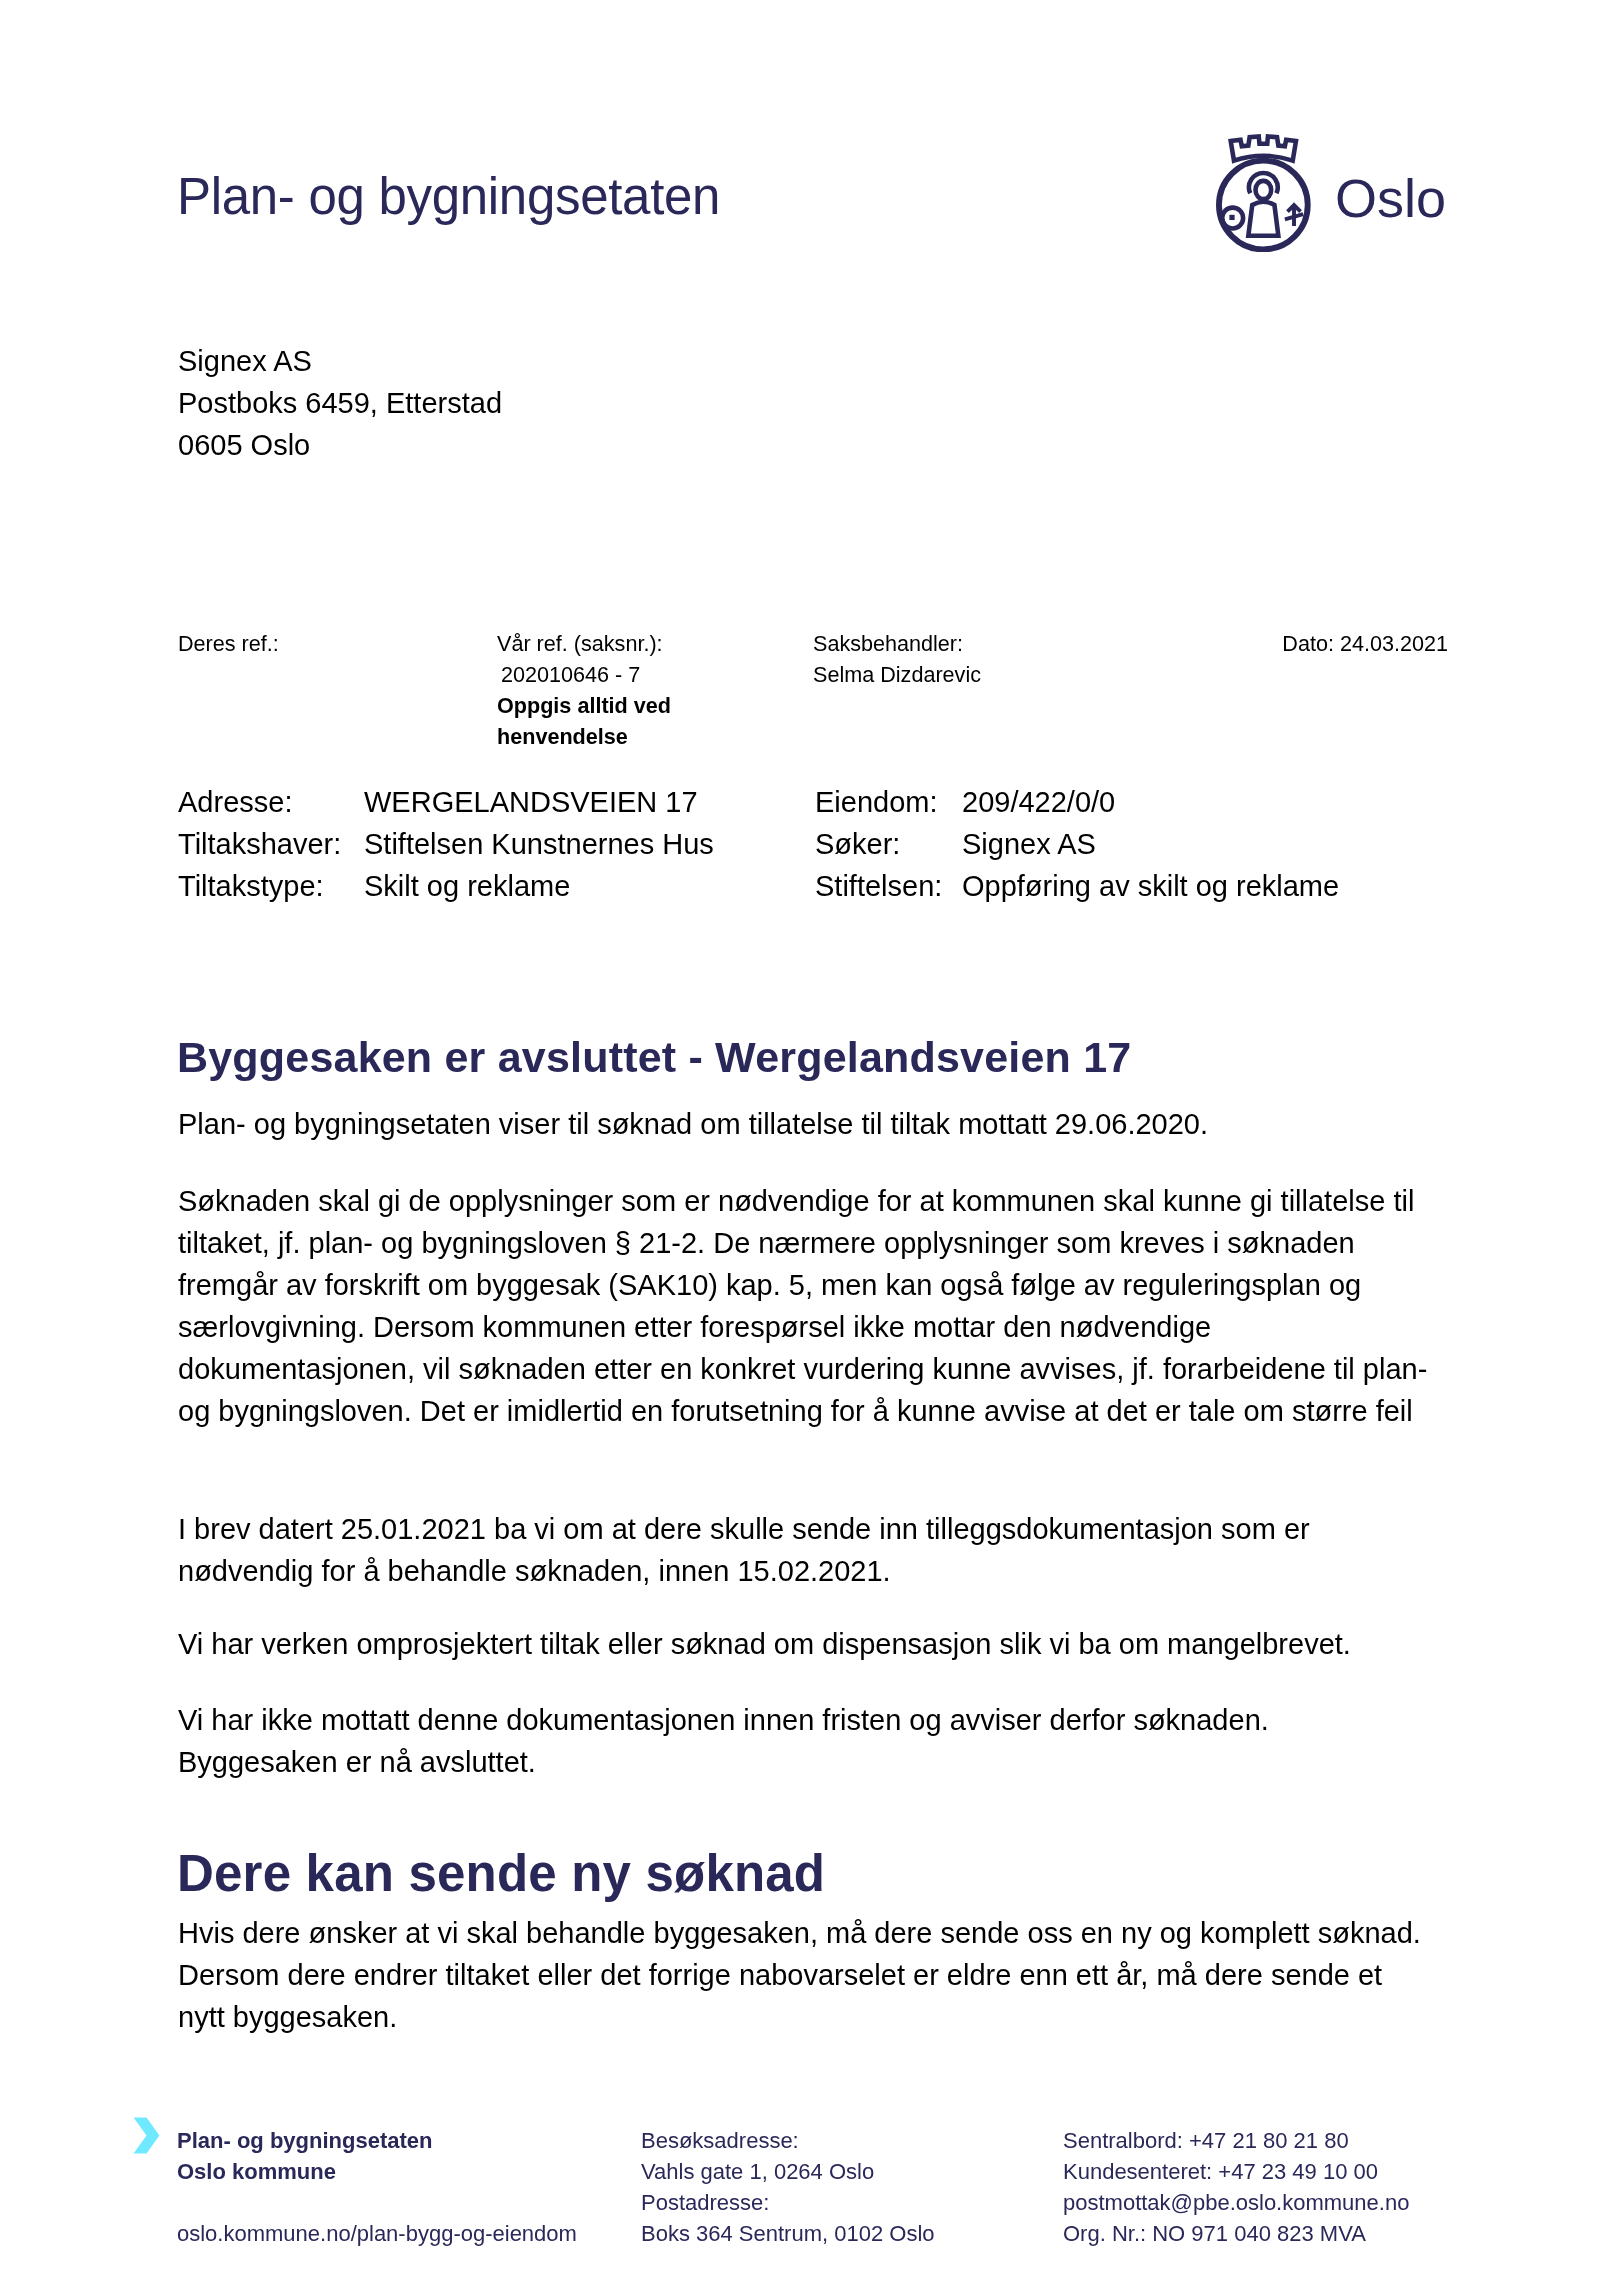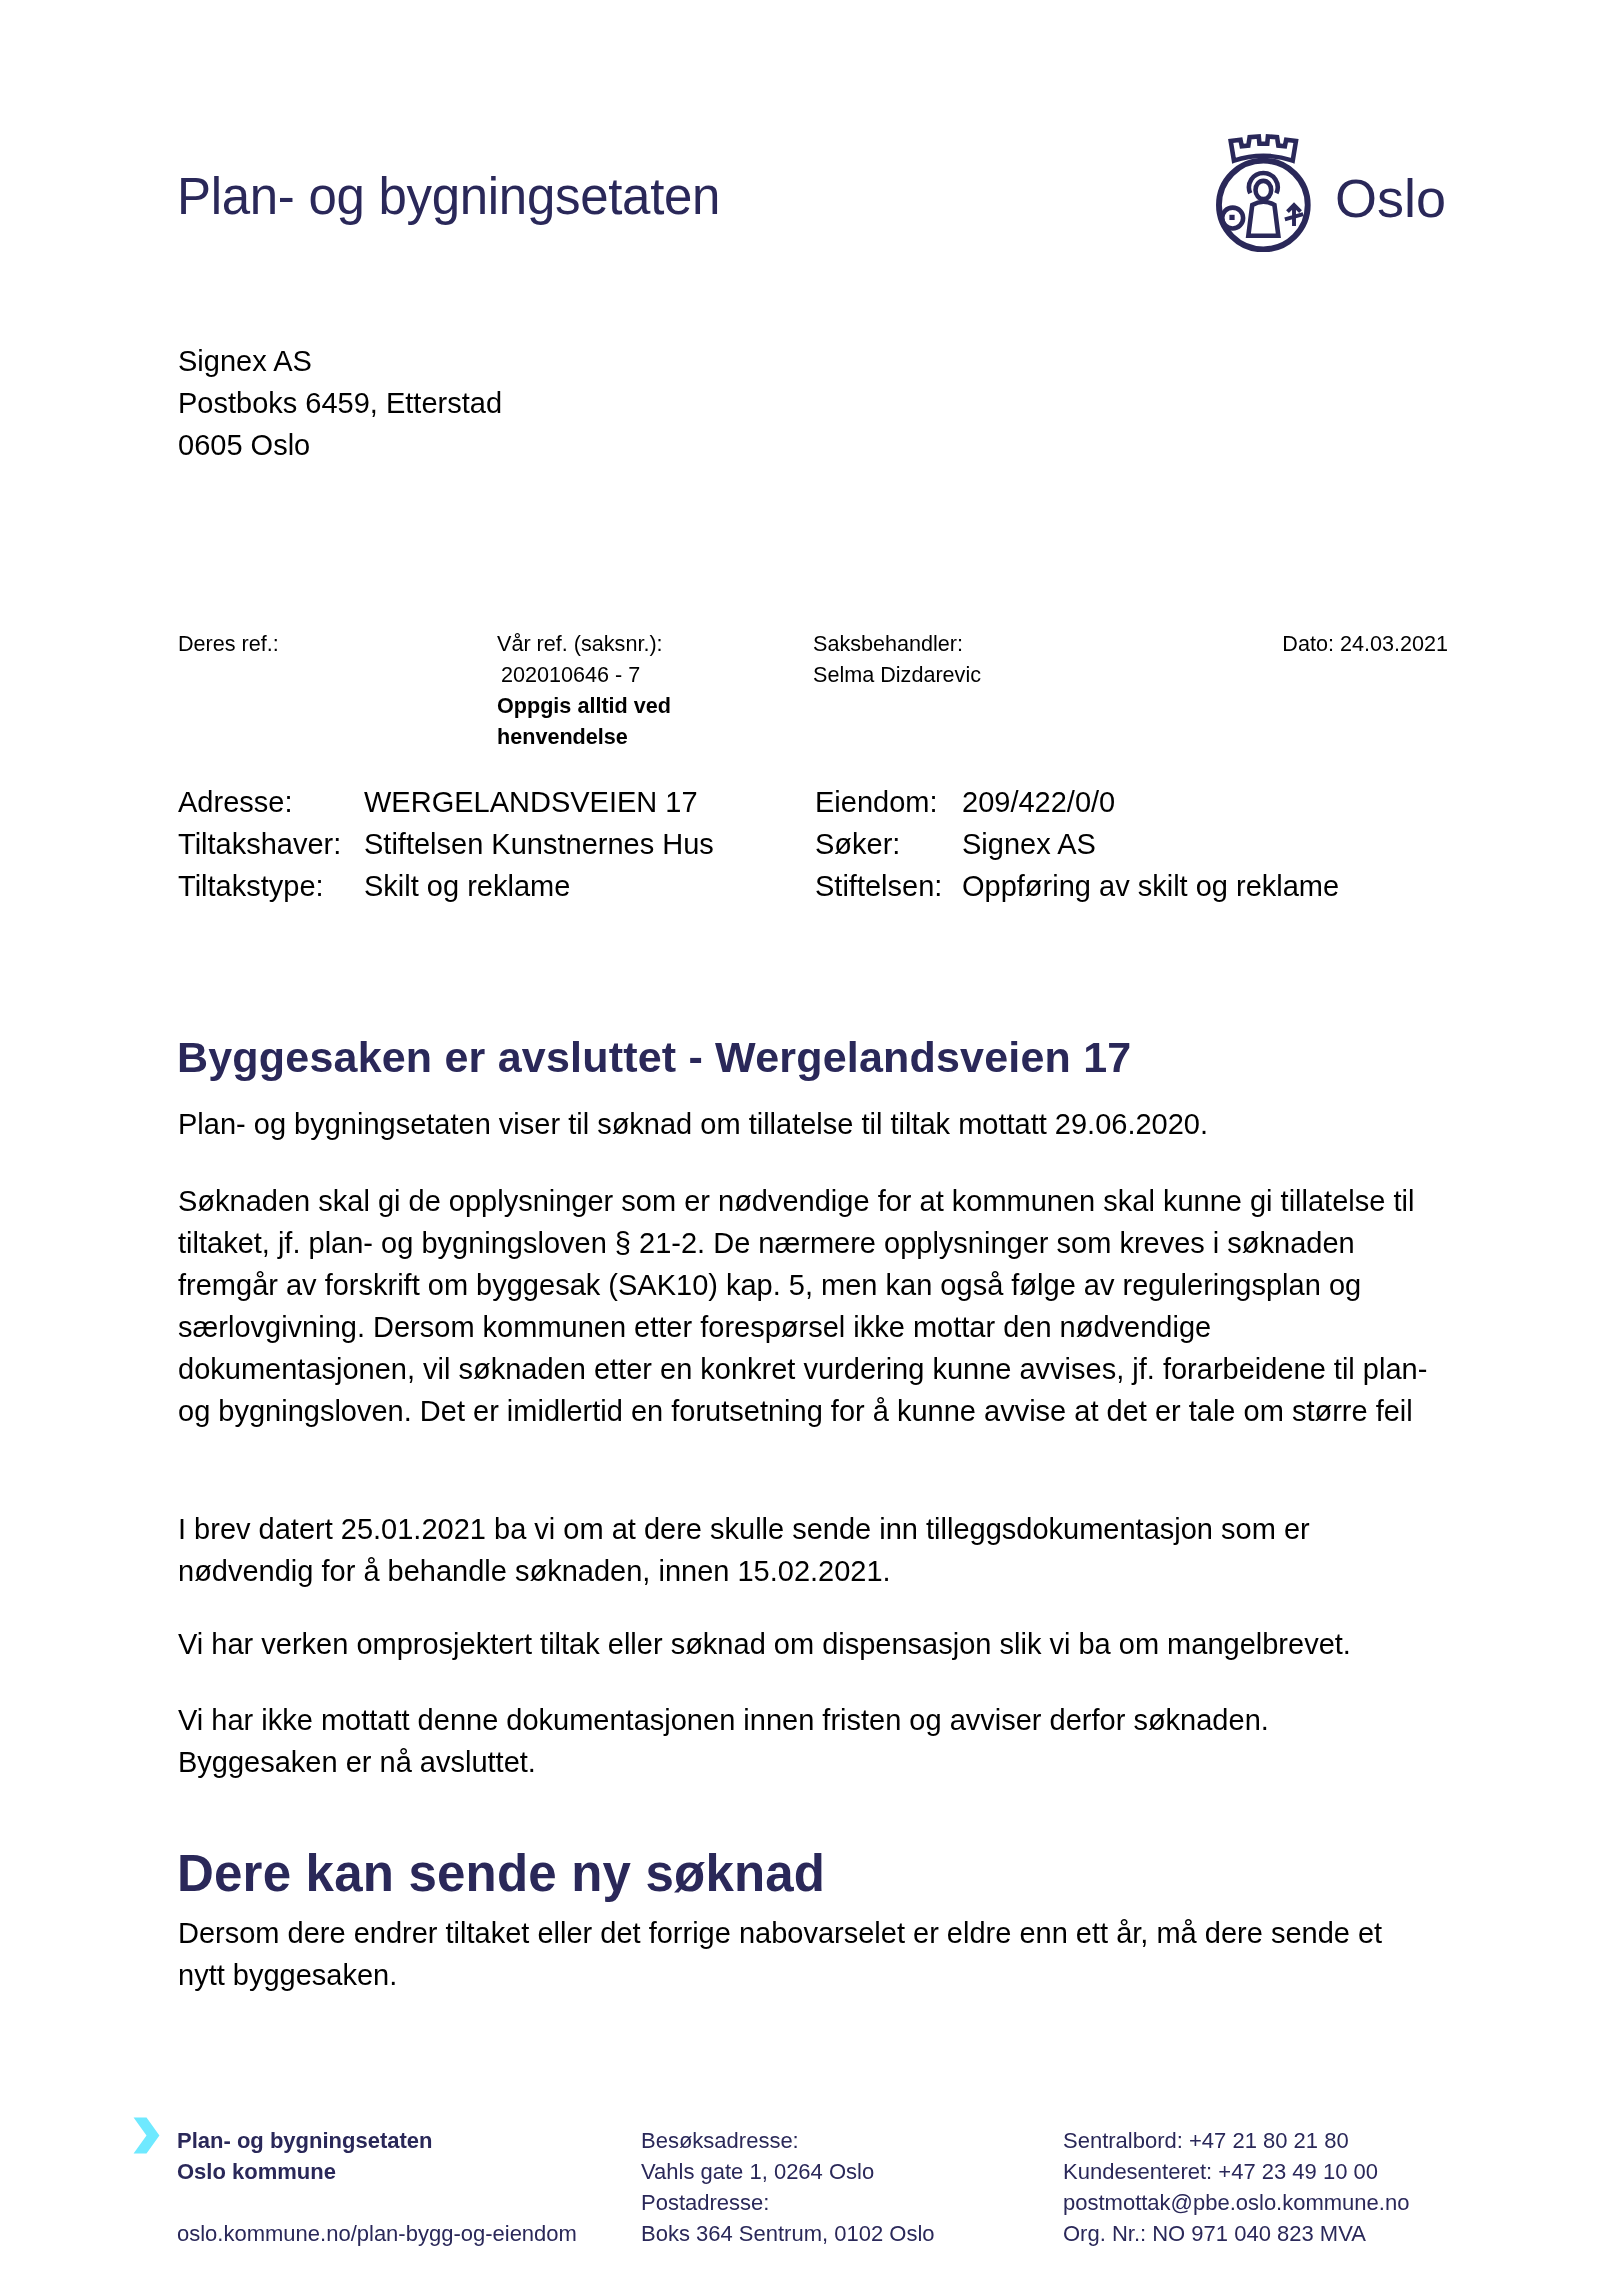--- a/index.html
+++ b/index.html
@@ -150,20 +150,21 @@
 </div>
 
 <div class="abs para p4">
   <div>Vi har ikke mottatt denne dokumentasjonen innen fristen og avviser derfor søknaden.</div>
   <div>Byggesaken er nå avsluttet.</div>
 </div>
 
 <h2 class="abs h2 navy">Dere kan sende ny søknad</h2>
 
 <div class="abs para p5">
+  <div>Hvis dere ønsker at vi skal behandle byggesaken, må dere sende oss en ny og komplett søknad.</div>
   <div>Dersom dere endrer tiltaket eller det forrige nabovarselet er eldre enn ett år, må dere sende et</div>
   <div>nytt byggesaken.</div>
 </div>
 
 <svg class="abs chevron" viewBox="0 0 48 56" width="31" height="37">
   <path d="M4 0 L24 0 L44 28 L24 56 L4 56 L24 28 Z" fill="#6fe9ff"></path>
 </svg>
 
 <div class="abs footer f-col1 navy">
   <div class="bold">Plan- og bygningsetaten</div>

